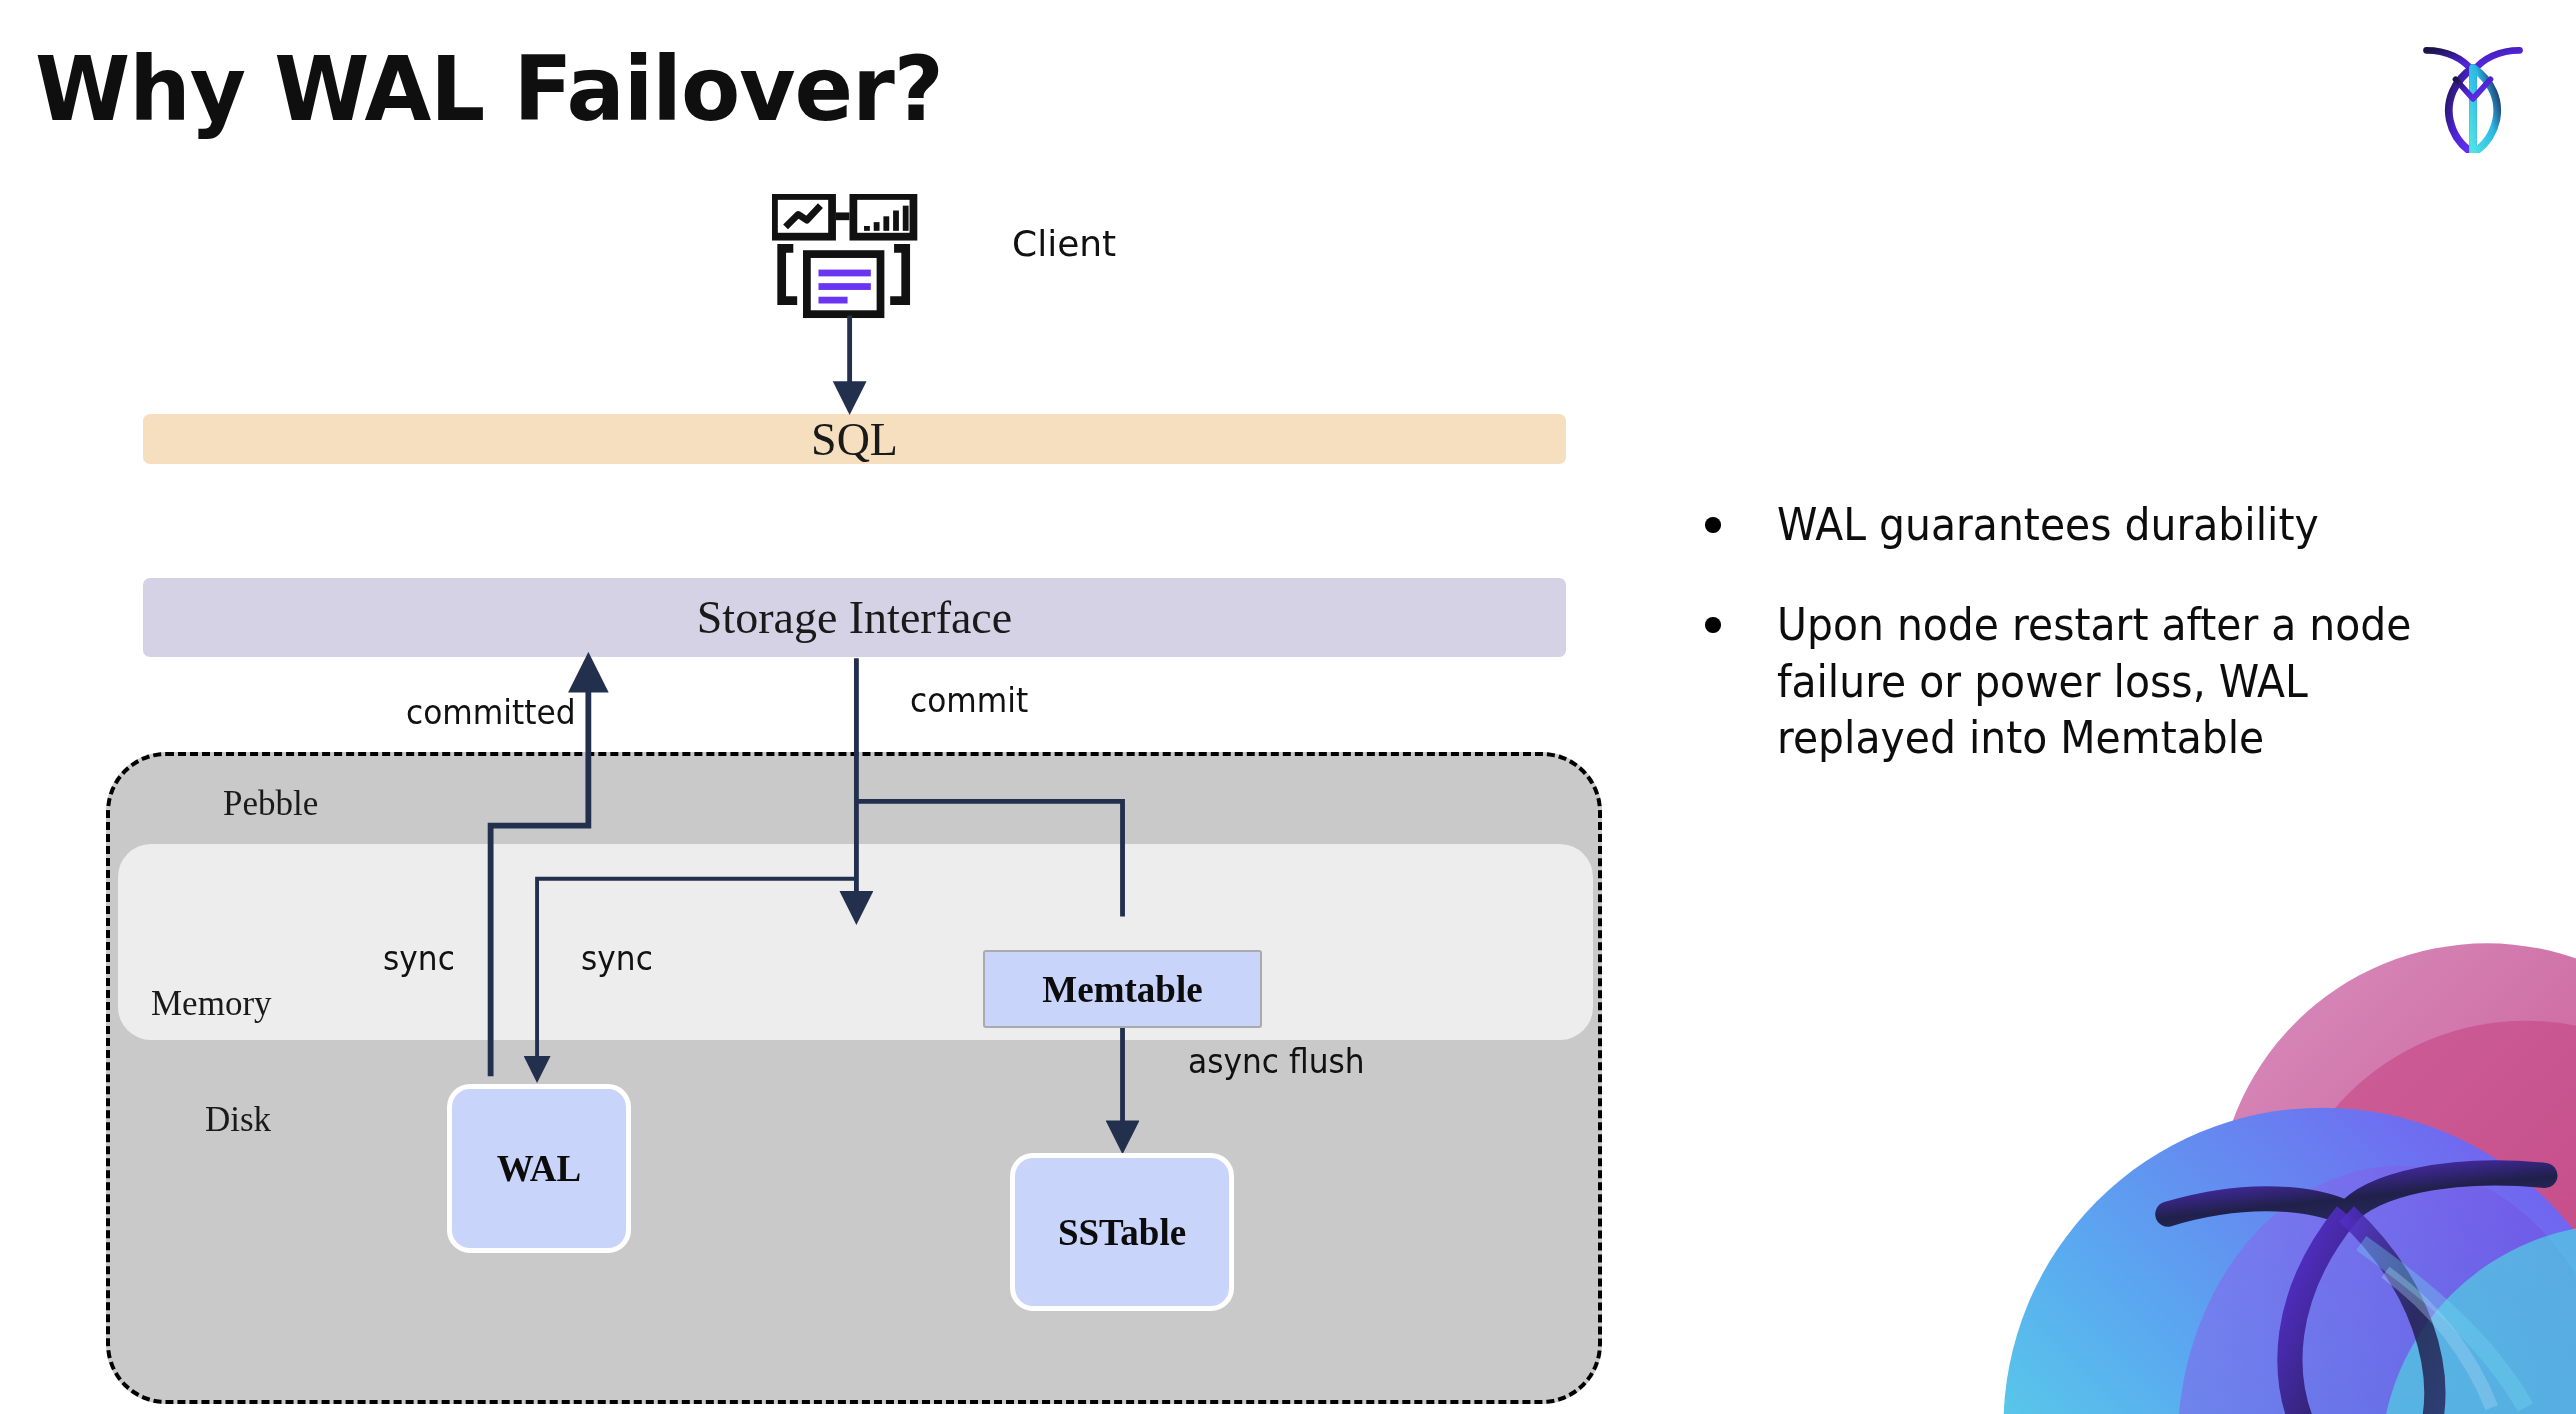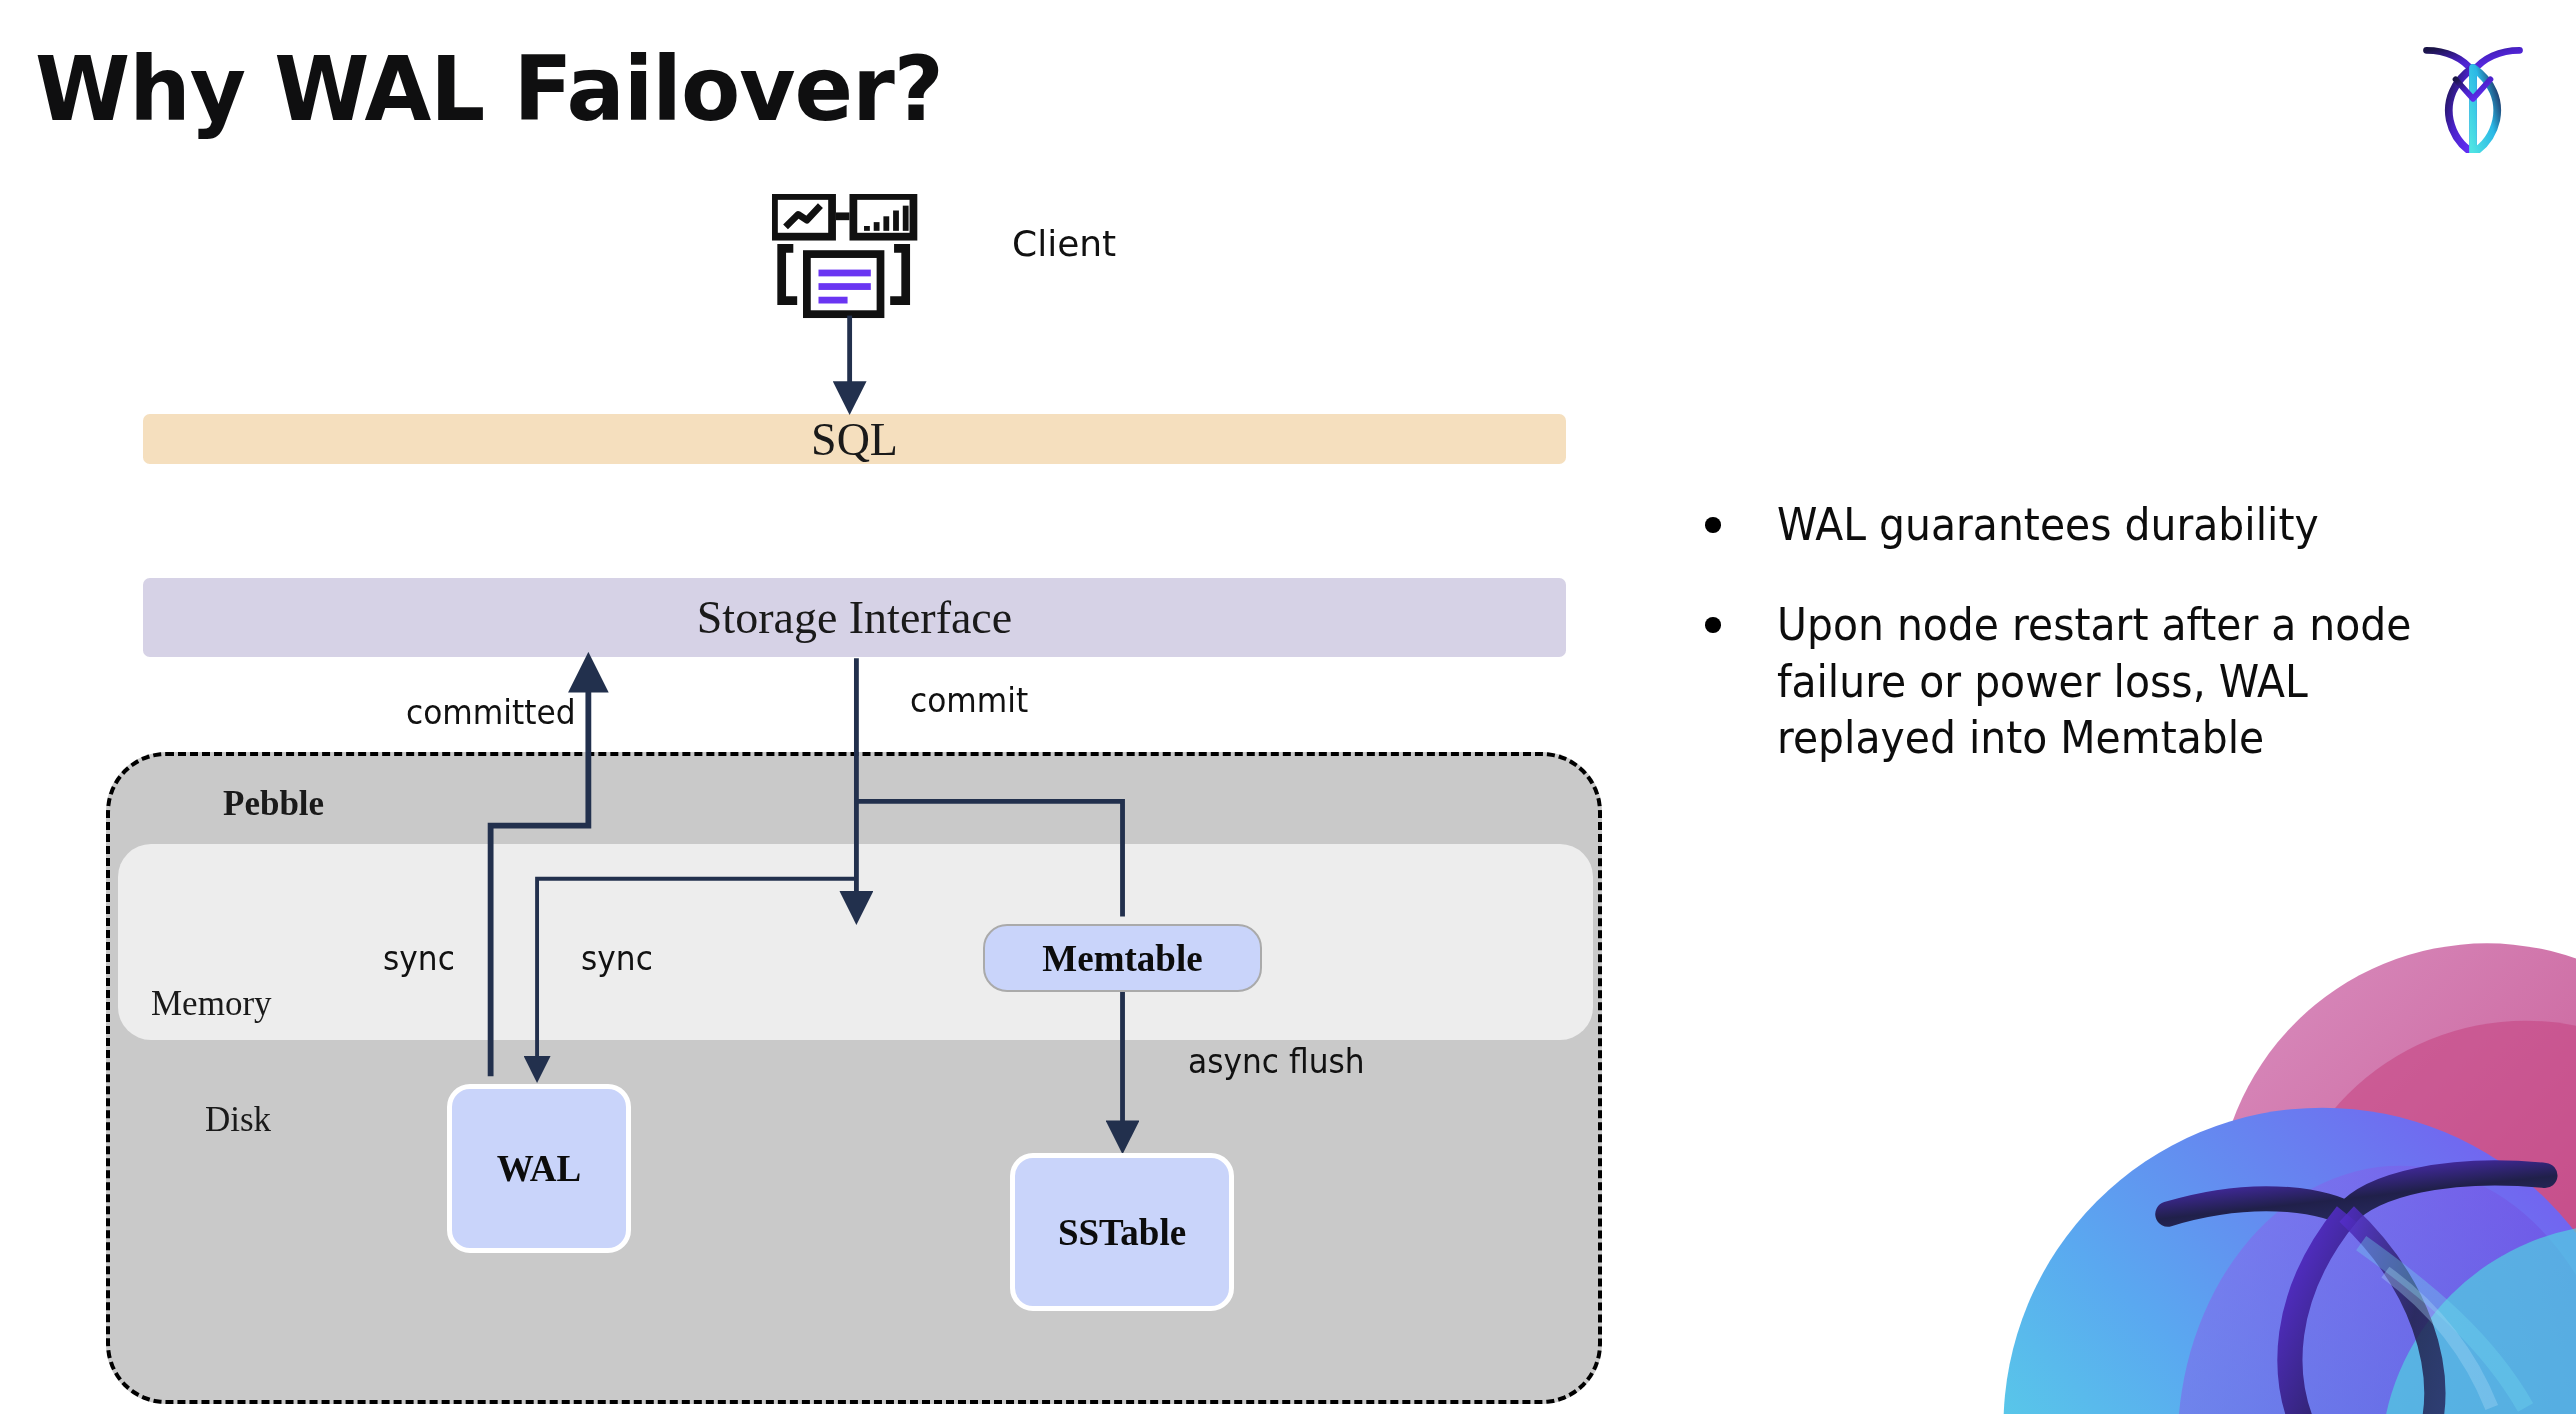--- a/index.html
+++ b/index.html
@@ -41,21 +41,21 @@
   #bar-kv      { top:505px; height:48px; }
   #bar-storage { top:578px; height:79px; }
 
   
   #pebble {
     position:absolute; left:106px; top:752px; width:1496px; height:652px;
     background:#c9c9c9; border:4.8px dashed #000; border-radius:60px;
   }
   #pebble-label {
     position:absolute; left:223px; top:784px;
-    font-family:"Liberation Serif", serif; font-size:35px; color:#1a1a1a;font-weight:bold;
+    font-family:"Liberation Serif", serif; font-size:35px; color:#1a1a1a;
   }
   #memory-panel {
     position:absolute; left:118px; top:844px; width:1475px; height:196px;
     background:#ededed; border-radius:33px;
   }
   #memory-label {
     position:absolute; left:151px; top:984px;
     font-family:"Liberation Serif", serif; font-size:35px; color:#1a1a1a;
   }
   #disk-label {
@@ -64,22 +64,22 @@
   }
 
   
   .node-box {
     position:absolute;
     background:#c9d4fa;
     display:flex; align-items:center; justify-content:center;
     font-family:"Liberation Serif", serif; font-weight:700; color:#0c0c0c;
   }
   #node-memtable {
-    left:983px; top:924px; width:279px; height:68px;
-    border:2.9px solid #aaaaaa; border-radius:24px; font-size:37px;
+    left:983px; top:950px; width:279px; height:78px;
+    border:2.9px solid #aaaaaa; border-radius:3px; font-size:37px;
   }
   #node-wal {
     left:447px; top:1084px; width:184px; height:169px;
     border:5.8px solid #ffffff; border-radius:23px; font-size:37px;
   }
   #node-sstable {
     left:1010px; top:1153px; width:224px; height:158px;
     border:5.8px solid #ffffff; border-radius:23px; font-size:37px;
   }
 

